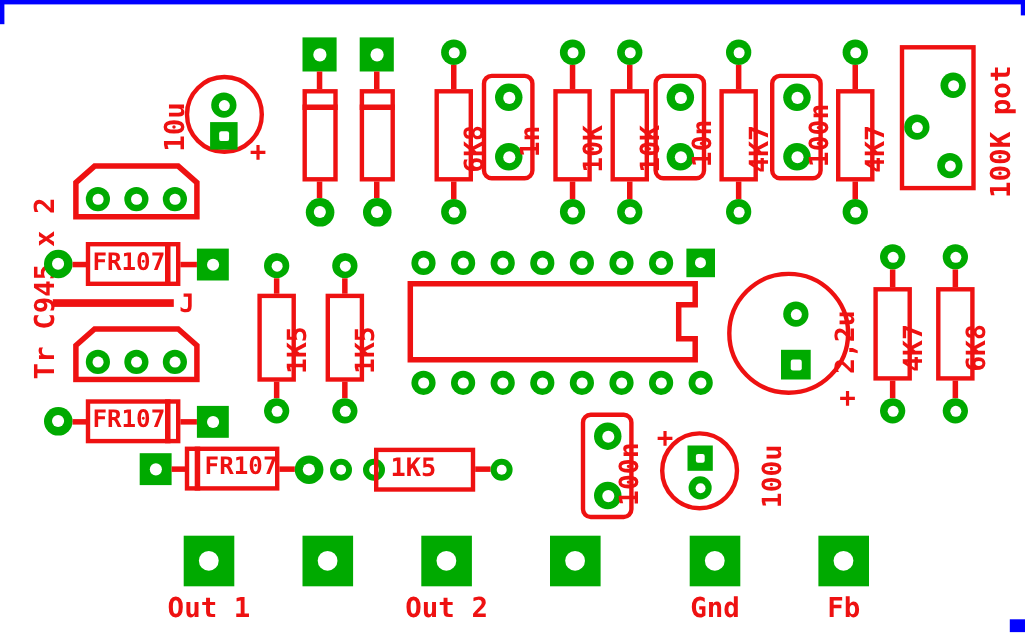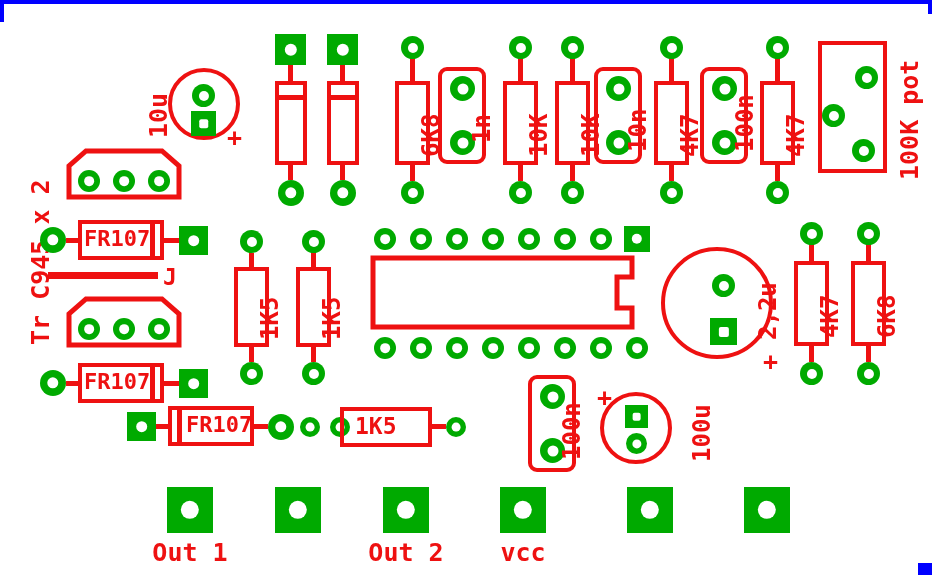--- a/index.html
+++ b/index.html
@@ -247,19 +247,20 @@
 
   <div class="pad sq" style="left:167px;top:487px;width:46px;height:46px;"></div>
   <div class="lbl ctr" style="left:140px;top:540px;width:100px;font-size:25px;">Out 1</div>
 
   <div class="pad sq" style="left:275px;top:487px;width:46px;height:46px;"></div>
 
   <div class="pad sq" style="left:383px;top:487px;width:46px;height:46px;"></div>
   <div class="lbl ctr" style="left:356px;top:540px;width:100px;font-size:25px;">Out 2</div>
 
   <div class="pad sq" style="left:500px;top:487px;width:46px;height:46px;"></div>
-  <div class="lbl ctr" style="left:473px;top:540px;width:100px;font-size:25px;">vcc</div>
 
   <div class="pad sq" style="left:627px;top:487px;width:46px;height:46px;"></div>
+  <div class="lbl ctr" style="left:600px;top:540px;width:100px;font-size:25px;">Gnd</div>
 
   <div class="pad sq" style="left:744px;top:487px;width:46px;height:46px;"></div>
+  <div class="lbl ctr" style="left:717px;top:540px;width:100px;font-size:25px;">Fb</div>
 
 </div>
 
 </body></html>

